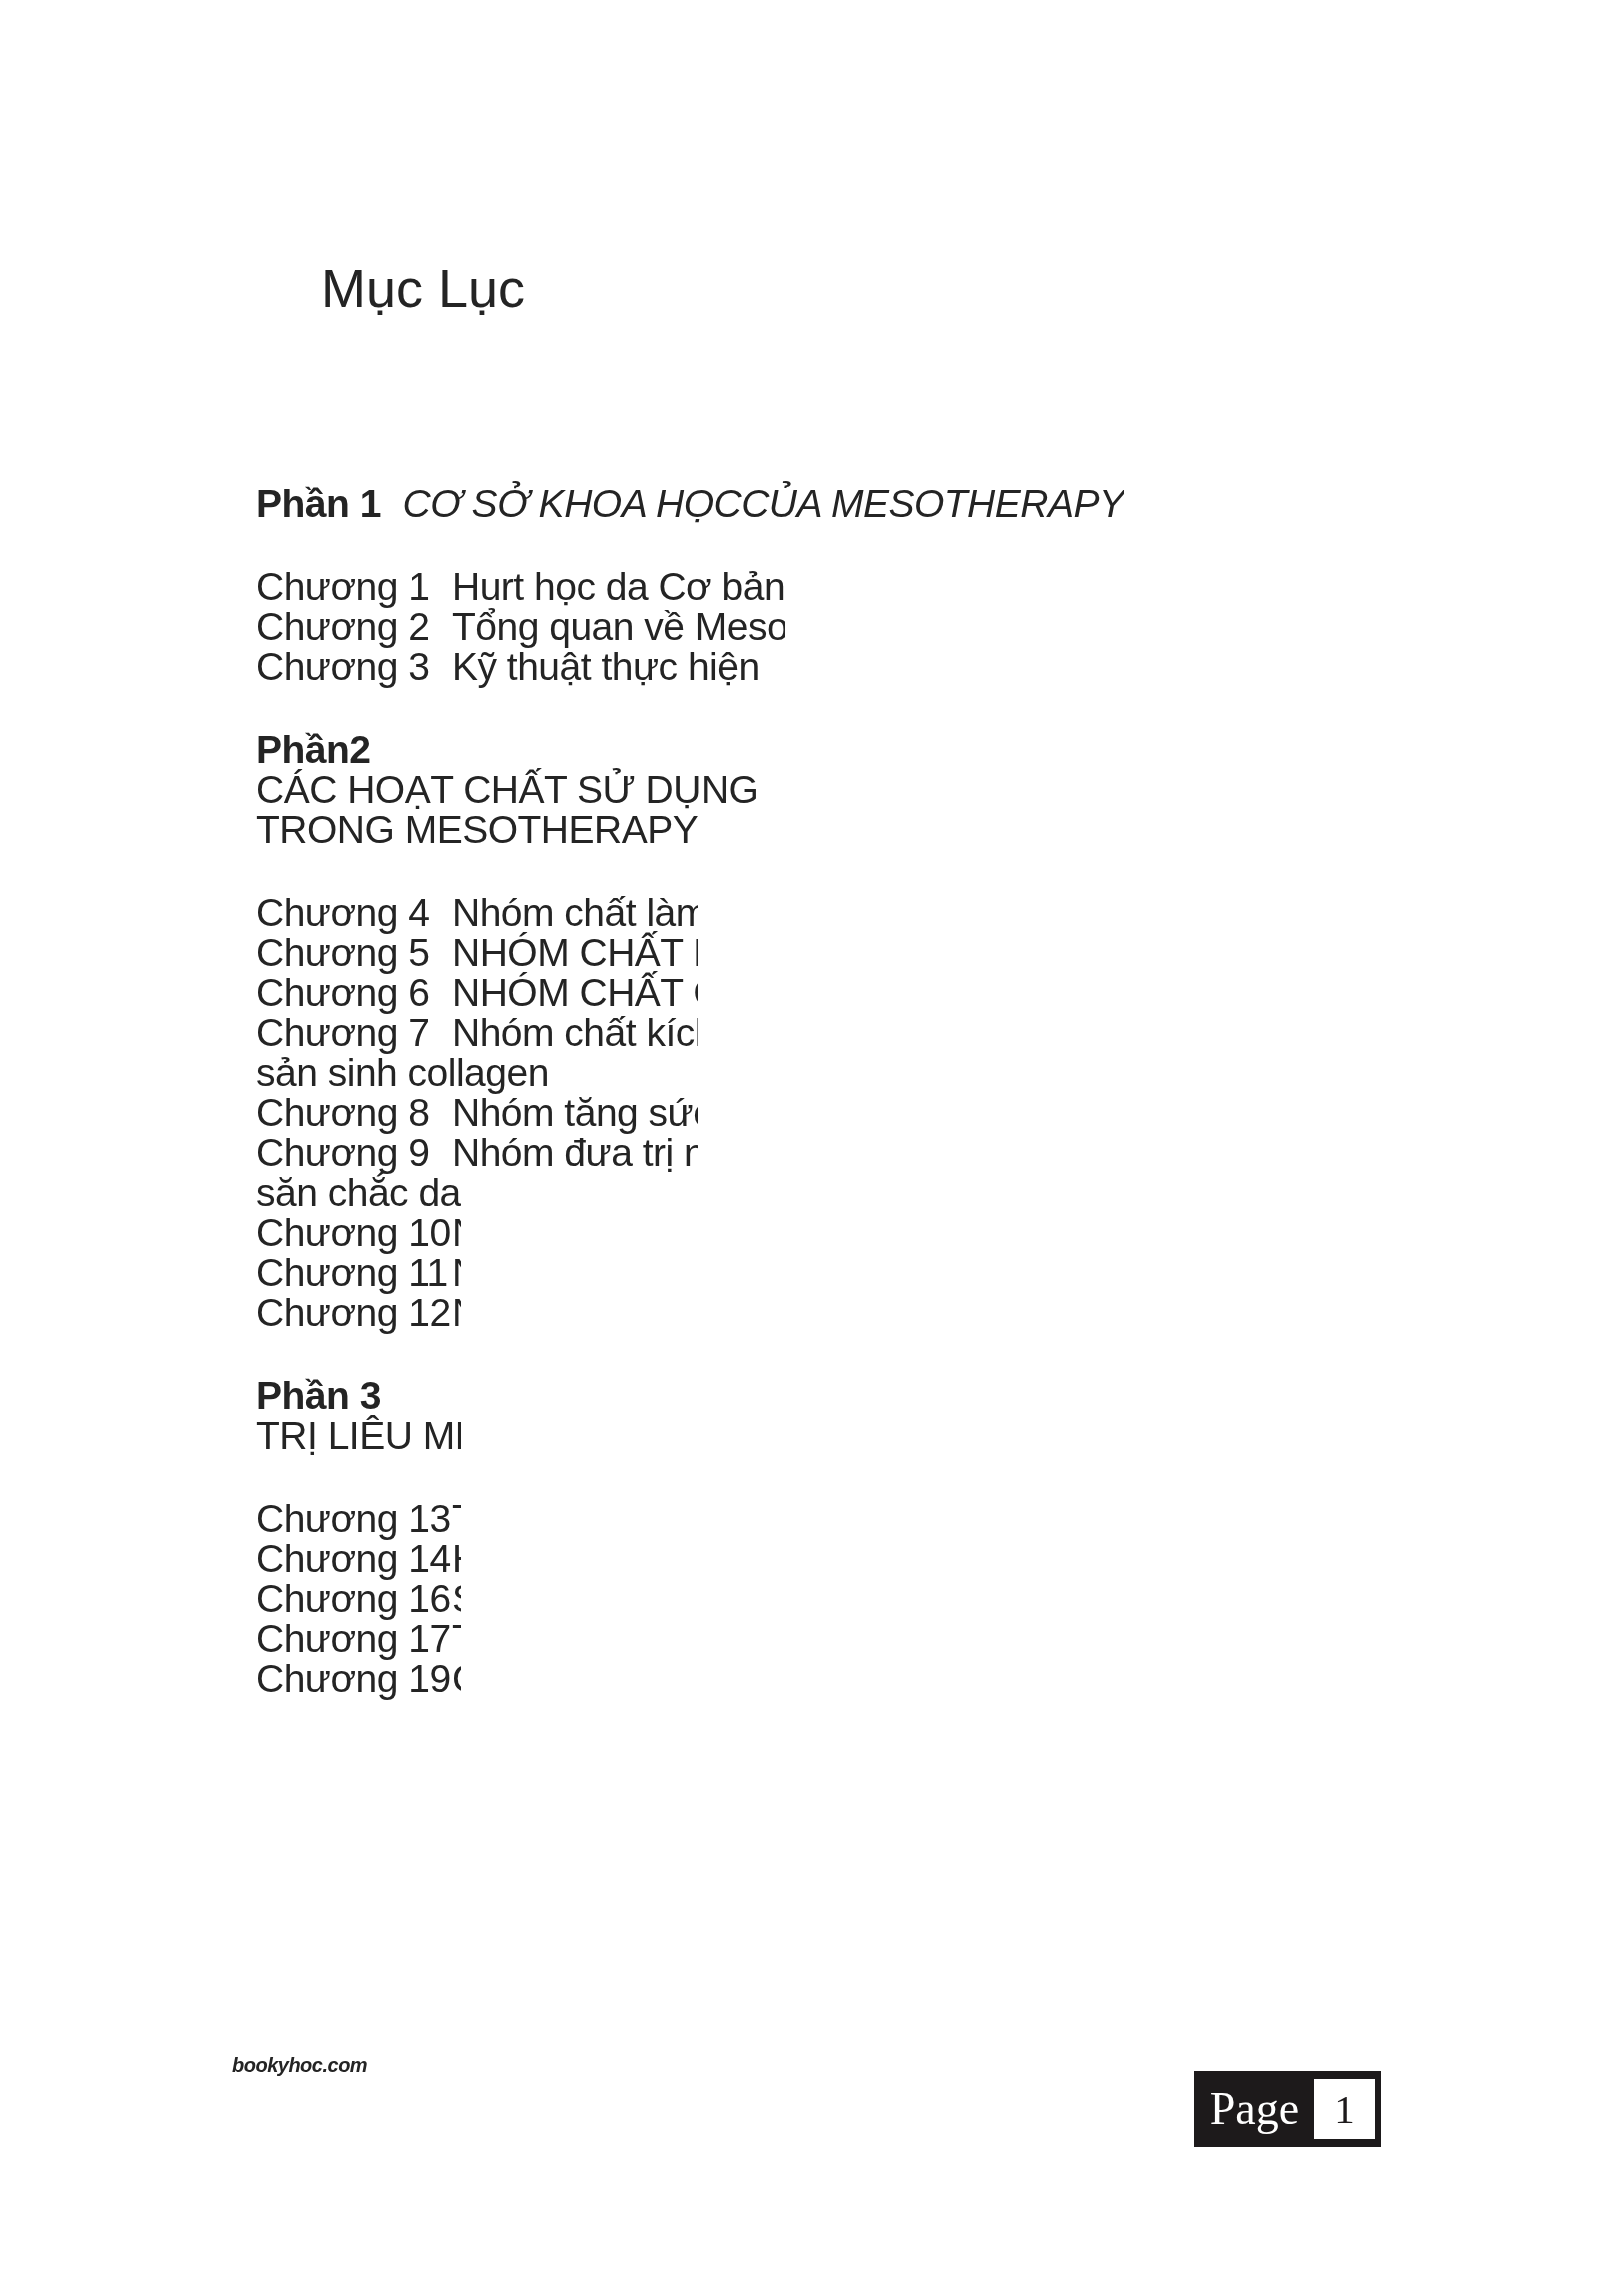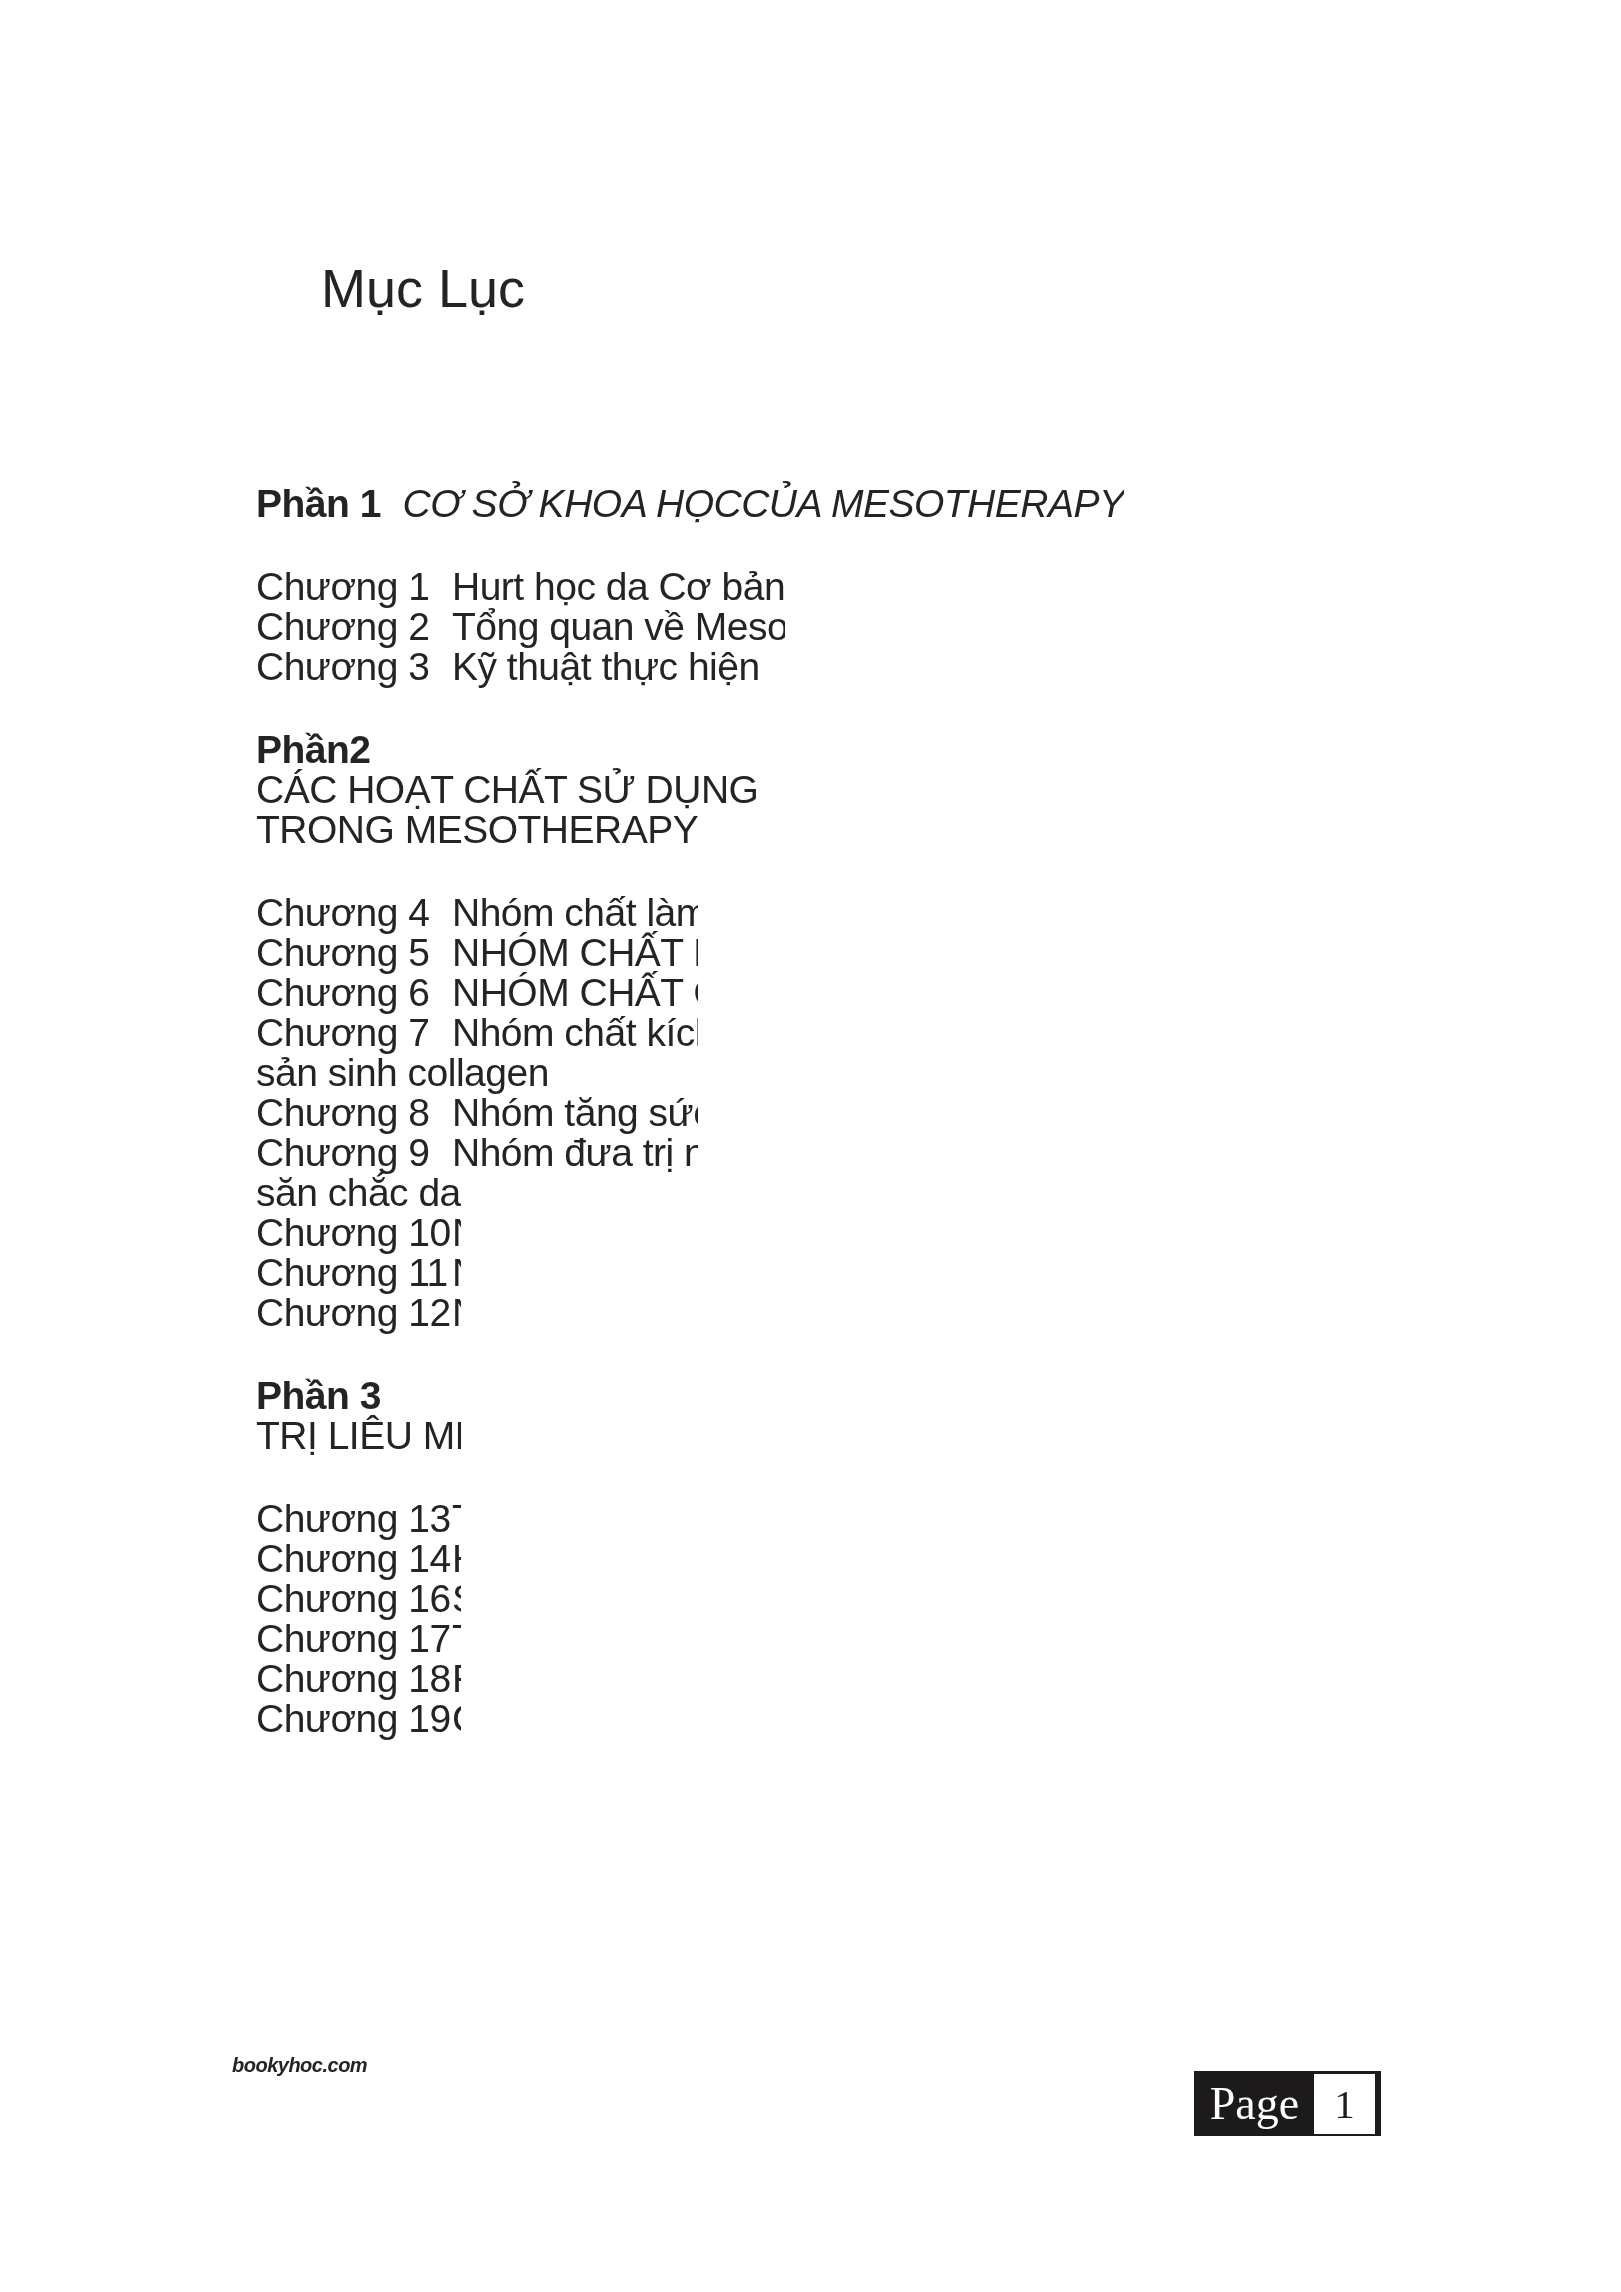--- a/index.html
+++ b/index.html
@@ -47,21 +47,21 @@
     left:232px;top:2054px;
     font-size:20px;
     font-weight:bold;
     font-style:italic;
     letter-spacing:-0.5px;
     color:#242424;
   }
   .page-badge{
     position:absolute;
     left:1194px;top:2071px;
-    width:187px;height:65px;
+    width:187px;height:76px;
     background:#1d1a1b;
     display:flex;
     align-items:center;
     font-family:"Liberation Serif", serif;
     justify-content:flex-end;
   }
   .badge-label{
     flex:1 1 auto;
     color:#ffffff;
     font-size:46px;
@@ -196,25 +196,20 @@
         <span class="label ">Chương 16</span>
         <span class="title">Sẹo và rạn nứt</span>
         <span class="page">235</span>
       </div>
       <div class="row chapter">
         <span class="label ">Chương 17</span>
         <span class="title">Thâm quầng mắt</span>
         <span class="page">259</span>
       </div>
       <div class="row chapter">
-        <span class="label ">Chương 18</span>
-        <span class="title">Rụng tóc</span>
-        <span class="page">269</span>
-      </div>
-      <div class="row chapter">
         <span class="label ">Chương 19</span>
         <span class="title">Cellulite</span>
         <span class="page">287</span>
       </div>
     </div>
 
   <div class="footer-site">bookyhoc.com</div>
 
   <div class="page-badge">
     <span class="badge-label">Page</span>

